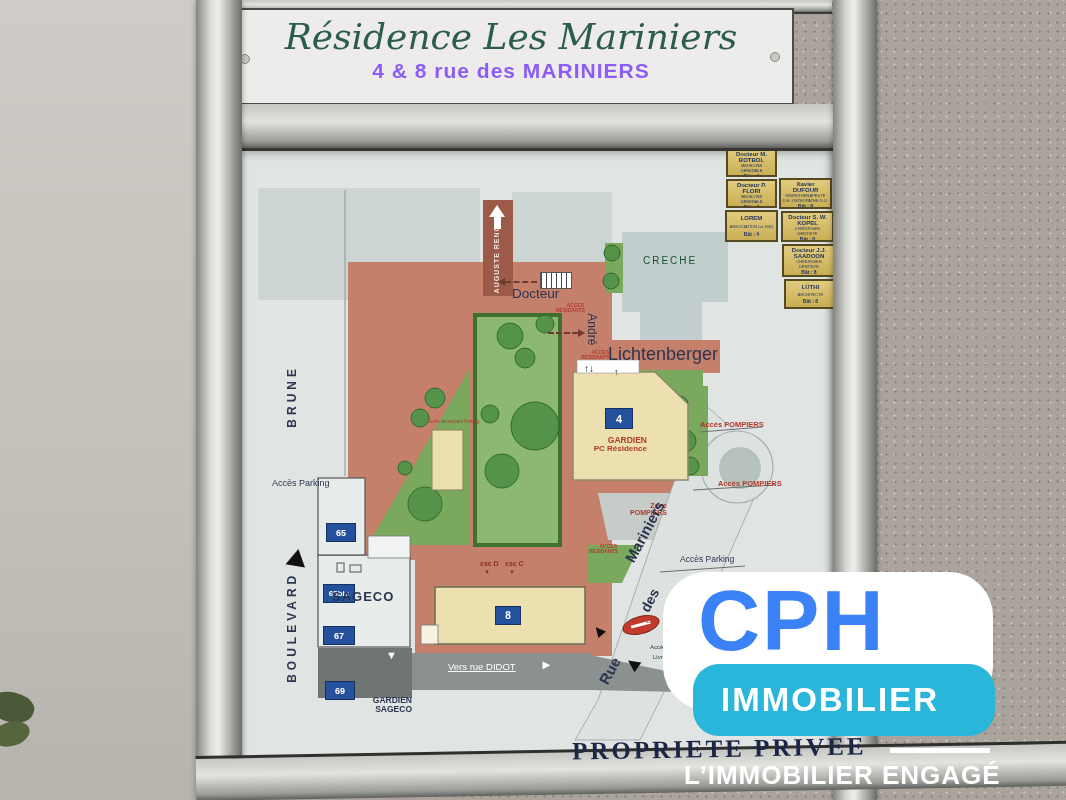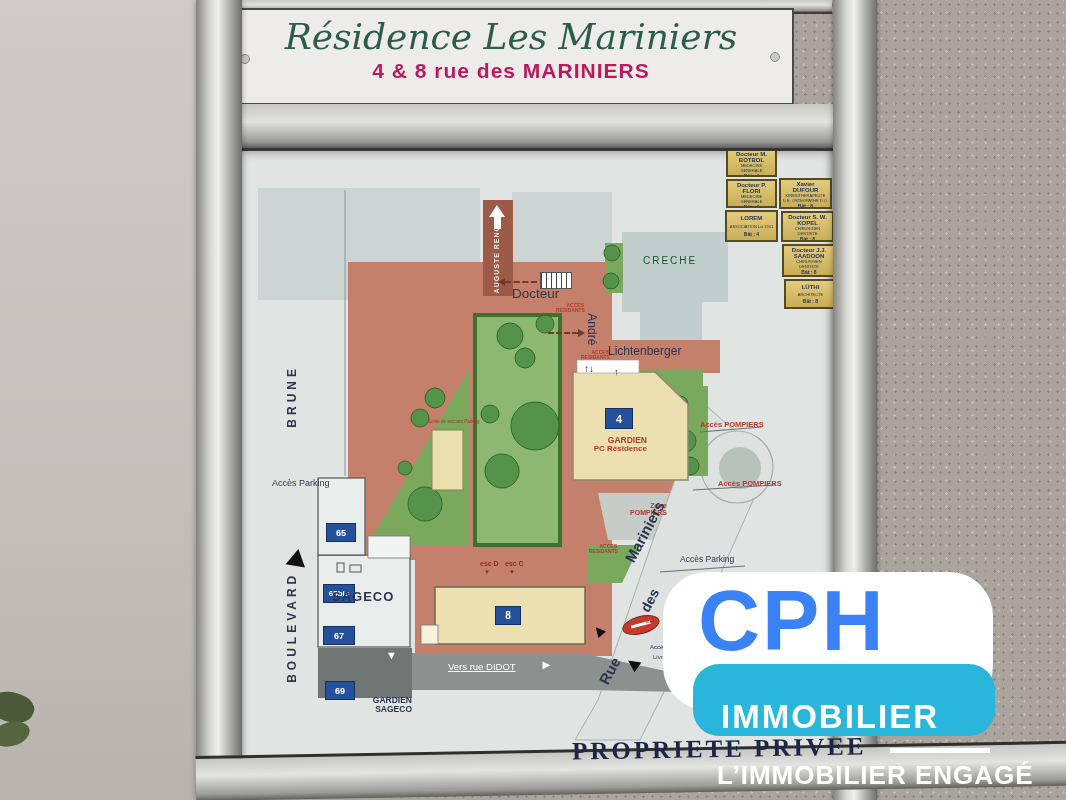--- a/index.html
+++ b/index.html
@@ -130,21 +130,21 @@
 <div class="plate" style="left:325px;top:681px;width:28px;height:17px;font-size:9px;">69</div>
 
 <div class="lbl navy" style="left:332px;top:590px;font-size:13px;font-weight:bold;letter-spacing:1px;">SAGECO</div>
 <div class="lbl navy two-line" style="left:348px;top:696px;width:64px;font-size:8.5px;font-weight:bold;">
   <div>GARDIEN</div>
   <div>SAGECO</div>
 </div>
 
 <div class="lbl navy" style="left:512px;top:287px;font-size:13.5px;">Docteur</div>
 <div class="lbl navy" style="left:562px;top:323px;width:60px;font-size:12px;text-align:center;transform:rotate(90deg);">André</div>
-<div class="lbl navy" style="left:608px;top:345px;font-size:12px;">Lichtenberger</div>
+<div class="lbl navy" style="left:608px;top:345px;font-size:18px;">Lichtenberger</div>
 <div class="lbl" style="left:643px;top:256px;font-size:10px;letter-spacing:2px;color:#14532d;">CRECHE</div>
 
 <div class="lbl red two-line" style="left:556px;top:303px;width:28px;font-size:5px;font-weight:bold;">
   <div>ACCES</div>
   <div>RESIDANTS</div>
 </div>
 <div class="lbl red two-line" style="left:581px;top:350px;width:28px;font-size:5px;font-weight:bold;">
   <div>ACCES</div>
   <div>RESIDANTS</div>
 </div>
@@ -242,32 +242,32 @@
   <div class="sp">ARCHITECTE</div>
   <div class="bt">Bât : 8</div>
 </div>
 
 <div class="lbl" style="left:572px;top:736px;font-family:'Liberation Serif',serif;font-weight:bold;font-size:25px;letter-spacing:3px;color:#1c2747;transform:rotate(-1deg);z-index:20;">PROPRIETE PRIVEE</div>
 
 <div class="metal-h" style="left:215px;top:0;width:617px;height:12px;border-bottom:2px solid #3c3c3c;z-index:6;"></div>
 
 <div class="abs" style="left:228px;top:8px;width:566px;height:97px;background:#edecea;border:2px solid #4a4a48;box-sizing:border-box;z-index:7;text-align:center;">
   <div style="margin-top:6px;font-family:'DejaVu Serif',serif;font-style:italic;font-size:36px;color:#2c5d4c;">Résidence Les Mariniers</div>
-  <div style="margin-top:2px;font-size:21px;font-weight:bold;letter-spacing:1px;color:#be185d;">4 &amp; 8 rue des MARINIERS</div>
+  <div style="margin-top:2px;font-size:21px;font-weight:bold;letter-spacing:1px;color:#8b5cf6;">4 &amp; 8 rue des MARINIERS</div>
   <div class="abs" style="left:10px;top:44px;width:8px;height:8px;border-radius:50%;background:#c9c9c5;border:1px solid #8a8a86;"></div>
   <div class="abs" style="right:12px;top:42px;width:8px;height:8px;border-radius:50%;background:#c9c9c5;border:1px solid #8a8a86;"></div>
 </div>
 
 <div class="metal-h" style="left:215px;top:104px;width:662px;height:44px;border-bottom:3px solid #353533;z-index:8;"></div>
 
 <div class="metal-v" style="left:196px;width:46px;z-index:10;"></div>
 <div class="metal-v" style="left:833px;width:44px;z-index:10;"></div>
 
 <div class="metal-h" style="left:196px;top:756px;width:880px;height:42px;border-top:3px solid #2f2f2d;transform:rotate(-1deg);transform-origin:left center;z-index:15;"></div>
 
 <div class="abs" style="left:663px;top:572px;width:330px;height:138px;background:#fff;border-radius:44px;z-index:50;">
   <div style="position:absolute;left:35px;top:0;height:96px;display:flex;align-items:center;font-size:86px;font-weight:bold;letter-spacing:2px;color:#3b82f6;">CPH</div>
 </div>
-<div class="abs" style="left:693px;top:664px;width:302px;height:72px;background:#2ab5da;border-radius:26px;z-index:51;display:flex;align-items:flex-end;">
+<div class="abs" style="left:693px;top:664px;width:302px;height:72px;background:#2ab5da;border-radius:26px;z-index:51;display:flex;align-items:center;">
   <div style="padding-left:28px;font-size:33px;font-weight:bold;letter-spacing:2px;color:#fff;">IMMOBILIER</div>
 </div>
 <div class="abs" style="left:890px;top:748px;width:100px;height:5px;background:#fff;z-index:60;"></div>
-<div class="lbl" style="left:684px;top:762px;font-size:26px;font-weight:bold;letter-spacing:1px;color:#fff;z-index:60;margin-left:33px;">L’IMMOBILIER ENGAGÉ</div>
+<div class="lbl" style="left:684px;top:762px;font-size:26px;font-weight:bold;letter-spacing:1px;color:#fff;z-index:60;">L’IMMOBILIER ENGAGÉ</div>
 
 </body></html>

